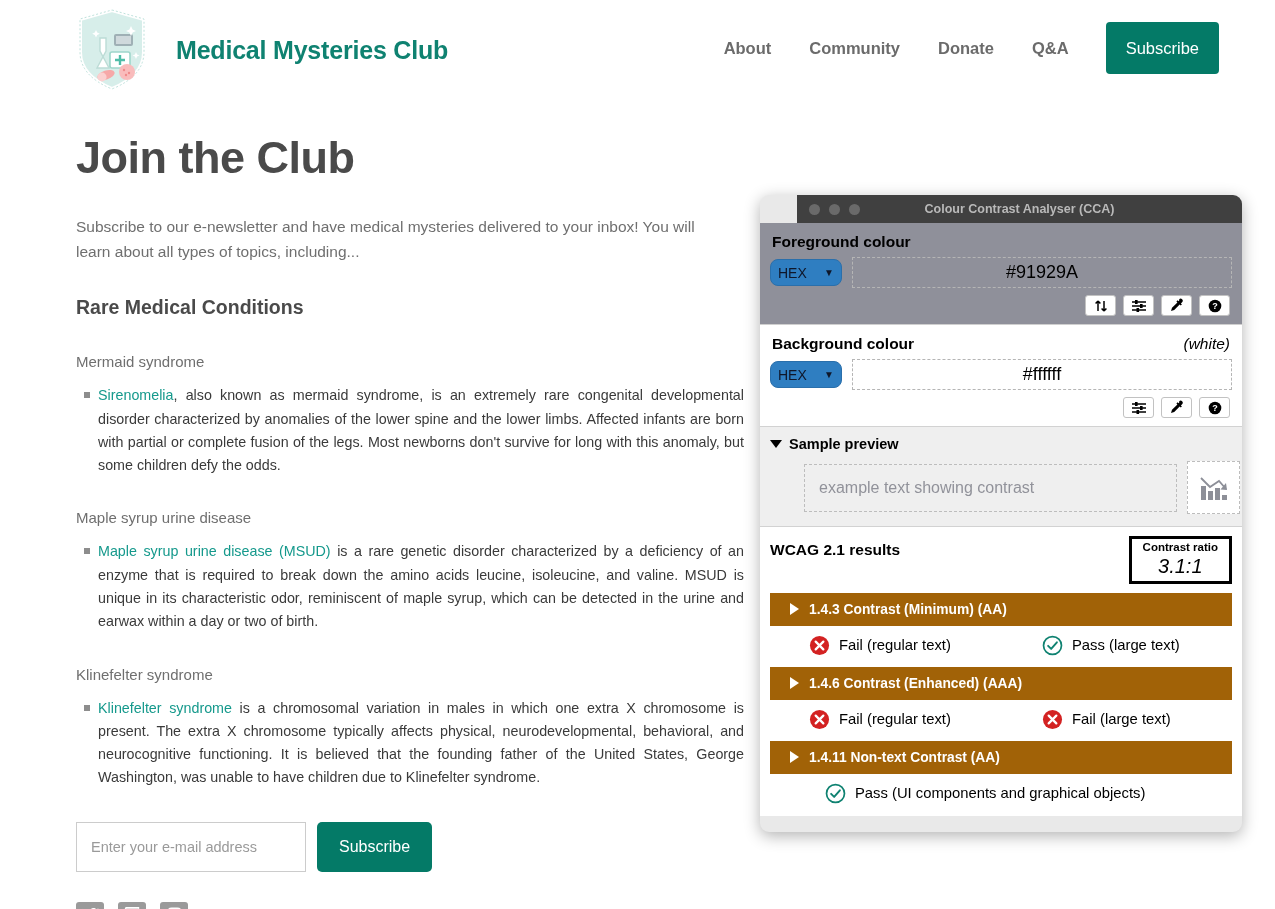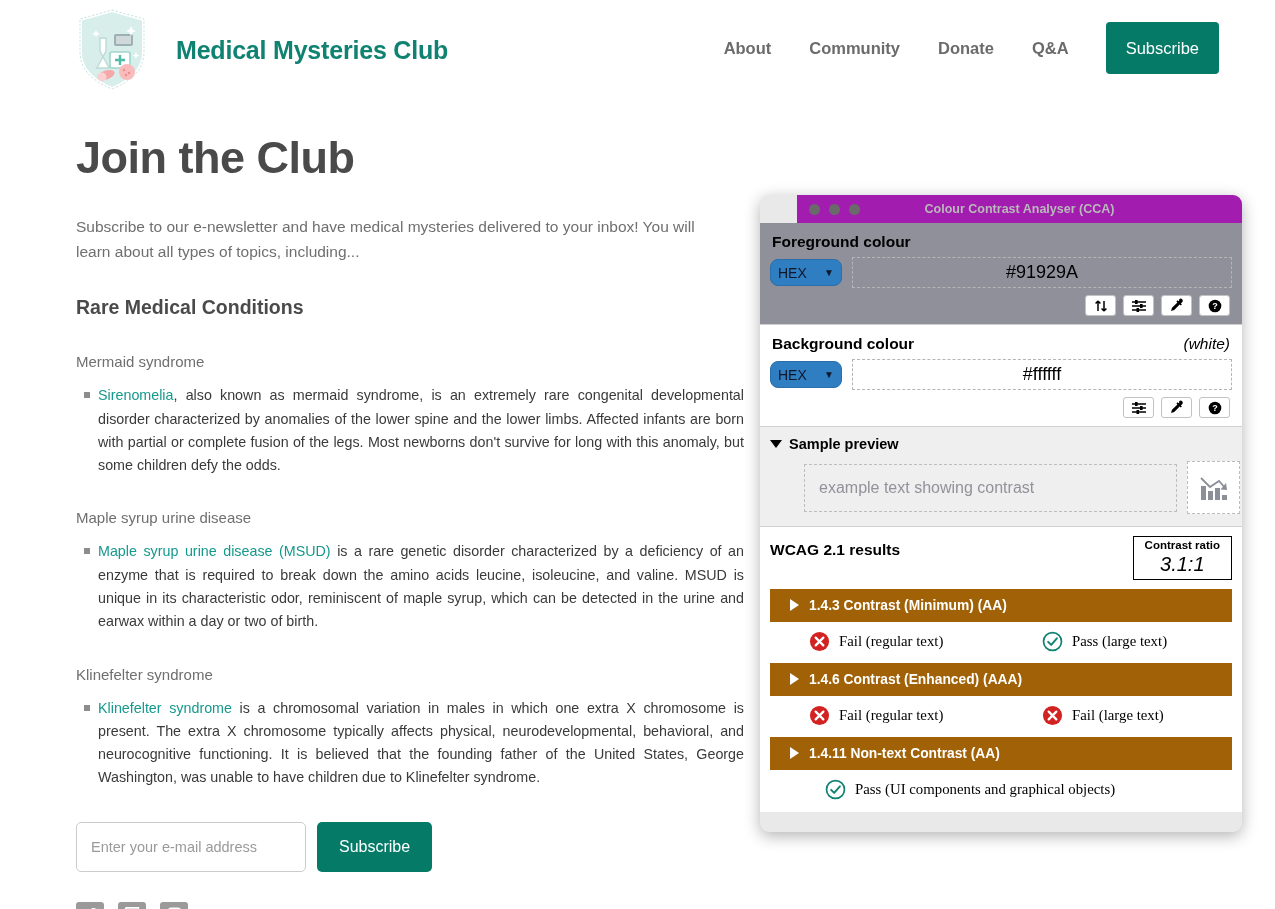--- a/index.html
+++ b/index.html
@@ -82,21 +82,21 @@
     width:6px; height:6px; background:#8d8d8d;
   }
   .cond-link { color:#15998c; text-decoration:none; }
 
   
   .subscribe-form {
     display:flex; align-items:center; margin-top:10px;
   }
   .email-input {
     width:230px; height:50px;
-    border:1px solid #cccccc; border-radius:5px;
+    border:1px solid #cccccc; border-radius:0;
     padding:0 14px; font-size:14.5px; color:#555;
     font-family:"Liberation Sans", sans-serif;
     background:#fff;
   }
   .email-input::placeholder { color:#9a9a9a; }
   .btn-subscribe-form {
     margin-left:11px;
     background:#047a67; color:#ffffff;
     border:none; border-radius:5px;
     font-size:16px; height:50px; padding:0 22px;
@@ -114,21 +114,21 @@
   .cca-window {
     position:absolute; left:760px; top:195px;
     width:482px; height:637px;
     background:#e9e9e9;
     border-radius:9px;
     box-shadow:0 4px 16px rgba(0,0,0,0.30);
     overflow:hidden;
     font-family:"Liberation Sans", sans-serif;
   }
   .cca-titlebar {
-    height:28px; background:#a21caf;
+    height:28px; background:#404040;
     display:flex; align-items:center; position:relative;margin-left:37px;
   }
   .cca-dots { display:flex; gap:9px; margin-left:12px; }
   .cca-dot { width:11px; height:11px; border-radius:50%; background:#6a6a6a; }
   .cca-title {
     position:absolute; left:0; right:0; text-align:center;
     font-size:12.5px; font-weight:bold; color:#b9b9b9;
     pointer-events:none;
   }
 
@@ -199,37 +199,37 @@
 
   .cca-panel-results {
     background:#ffffff; padding:9px 10px 10px 10px;
     border-top:1px solid #d2d2d2;
   }
   .results-head {
     display:flex; align-items:flex-start; justify-content:space-between;
   }
   .results-title { font-size:15.5px; font-weight:bold; color:#000; padding-top:5px; }
   .ratio-box {
-    border:1px solid #000000; background:#fff;
+    border:3px solid #000000; background:#fff;
     padding:2px 11px 3px 11px; text-align:center; min-width:95px;
   }
   .ratio-label { font-size:11.5px; font-weight:bold; color:#000; line-height:1.2; }
   .ratio-value { font-size:20px; color:#000; line-height:1.15;font-style:italic; }
 
   .criterion {
     background:#a16207; color:#ffffff;
     height:33px; display:flex; align-items:center;
     padding-left:20px; gap:10px; margin-top:9px;
     font-size:13.8px; font-weight:bold; cursor:pointer;
   }
   .tri-right {
     width:0;height:0;border-top:6px solid transparent;
     border-bottom:6px solid transparent;border-left:9px solid #ffffff;
   }
-  .verdicts { display:flex; padding:9px 0 2px 0;font-family:Liberation Serif, serif; }
+  .verdicts { display:flex; padding:9px 0 2px 0; }
   .verdict {
     display:flex; align-items:center; gap:9px;
     font-size:14.8px; color:#000;
   }
   .verdict.col1 { width:266px; padding-left:39px; }
   .verdict.col2 { padding-left:6px; }
   .verdict.single { padding-left:55px; }
   .v-icon { width:21px; height:21px; flex:none; }
 </style>
 </head>

